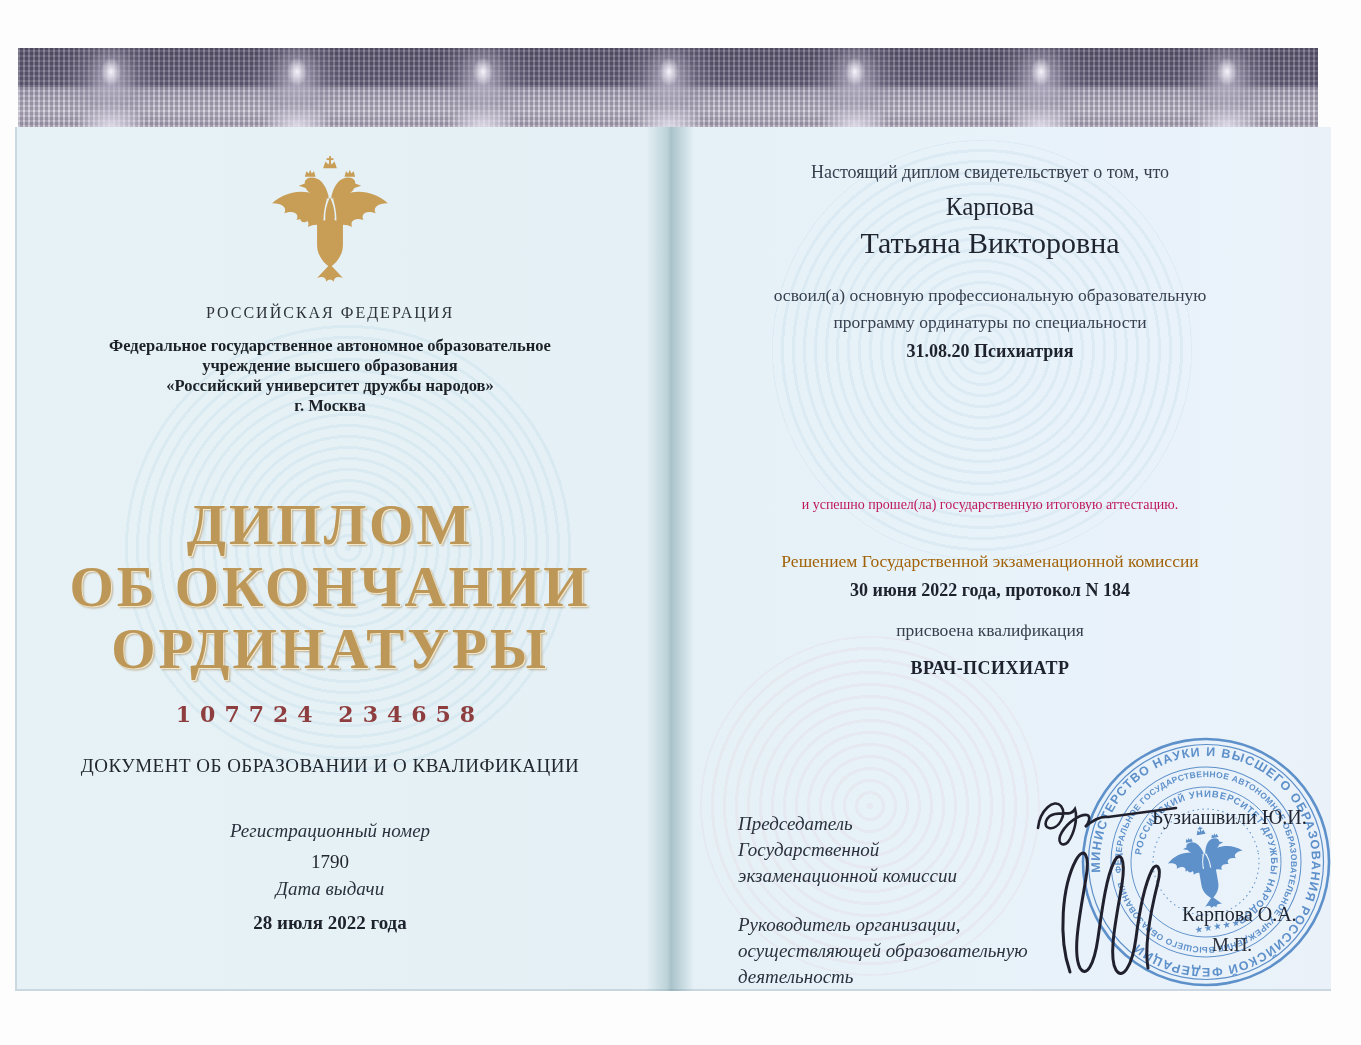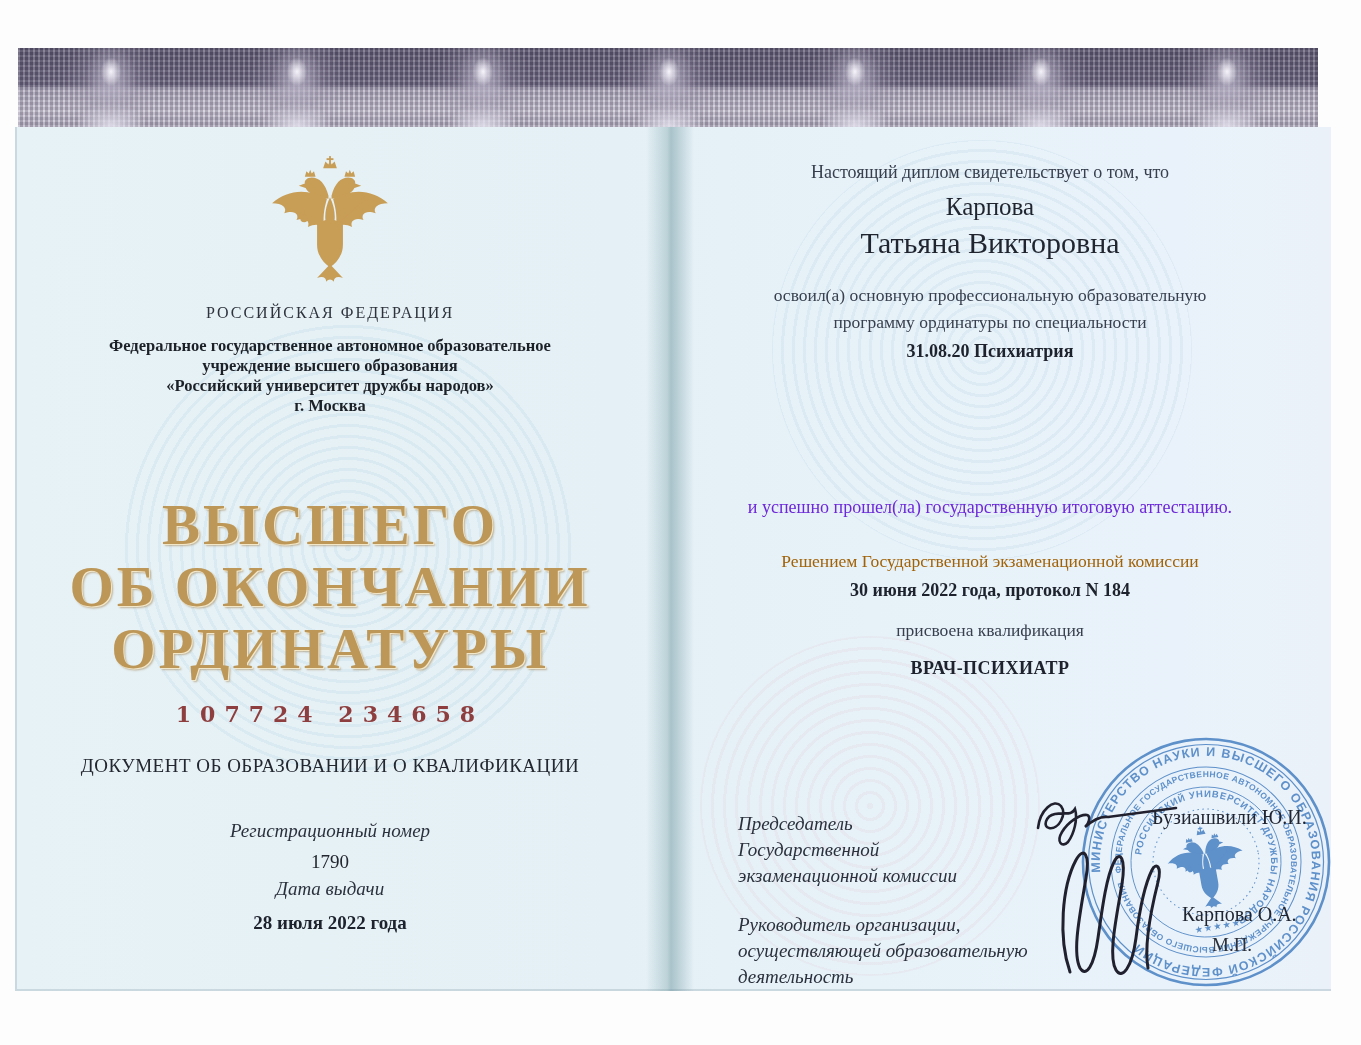--- a/index.html
+++ b/index.html
@@ -56,21 +56,21 @@
   .reg-label{top:820px;}
   .reg-number{top:851px;font-size:19px;color:#23272f;}
   .date-label{top:878px;}
   .issue-date{top:912px;font-weight:bold;font-size:19px;color:#1d222c;}
 
   .intro{top:162px;font-size:18px;color:#38404f;}
   .surname{top:193px;font-size:25px;color:#1f242e;}
   .fullname{top:226px;font-size:30px;color:#1f242e;}
   .program{top:282px;font-size:17.5px;line-height:27px;color:#38404f;}
   .specialty{top:341px;font-weight:bold;font-size:18px;color:#1d222c;}
-  .attestation{top:497px;font-size:18px;color:#6d28d9;}
+  .attestation{top:497px;font-size:14px;color:#be185d;}
   .commission{top:551px;font-size:17.5px;color:#a16207;}
   .protocol{top:580px;font-weight:bold;font-size:18px;color:#1d222c;}
   .qual-label{top:620px;font-size:17.5px;color:#38404f;}
   .qualification{top:658px;font-weight:bold;font-size:18px;letter-spacing:.5px;color:#1d222c;}
 
   .sign-label{font-style:italic;font-size:19px;line-height:26px;color:#2b313c;margin-top:28px;}
   .chairman-label{left:738px;top:783px;width:260px;}
   .head-label{left:738px;top:884px;width:320px;}
   .chairman-name{left:1152px;top:806px;font-size:20px;color:#1f2430;}
   .head-name{left:1182px;top:903px;font-size:20px;color:#1f2430;}
@@ -123,21 +123,21 @@
     <div class="line country">РОССИЙСКАЯ ФЕДЕРАЦИЯ</div>
 
     <div>
       <div class="line institution" style="top:336px">Федеральное государственное автономное образовательное</div>
       <div class="line institution" style="top:356px">учреждение высшего образования</div>
       <div class="line institution" style="top:376px">«Российский университет дружбы народов»</div>
       <div class="line institution" style="top:396px">г. Москва</div>
     </div>
 
     <div>
-      <div class="line title" style="top:494px">ВЫСШЕГО</div>
+      <div class="line title" style="top:494px">ДИПЛОМ</div>
       <div class="line title" style="top:556px">ОБ ОКОНЧАНИИ</div>
       <div class="line title" style="top:618px">ОРДИНАТУРЫ</div>
     </div>
 
     <div class="line serial">107724 234658</div>
     <div class="line doc-type">ДОКУМЕНТ ОБ ОБРАЗОВАНИИ И О КВАЛИФИКАЦИИ</div>
     <div class="line it-label reg-label">Регистрационный номер</div>
     <div class="line reg-number">1790</div>
     <div class="line it-label date-label">Дата выдачи</div>
     <div class="line issue-date">28 июля 2022 года</div>

